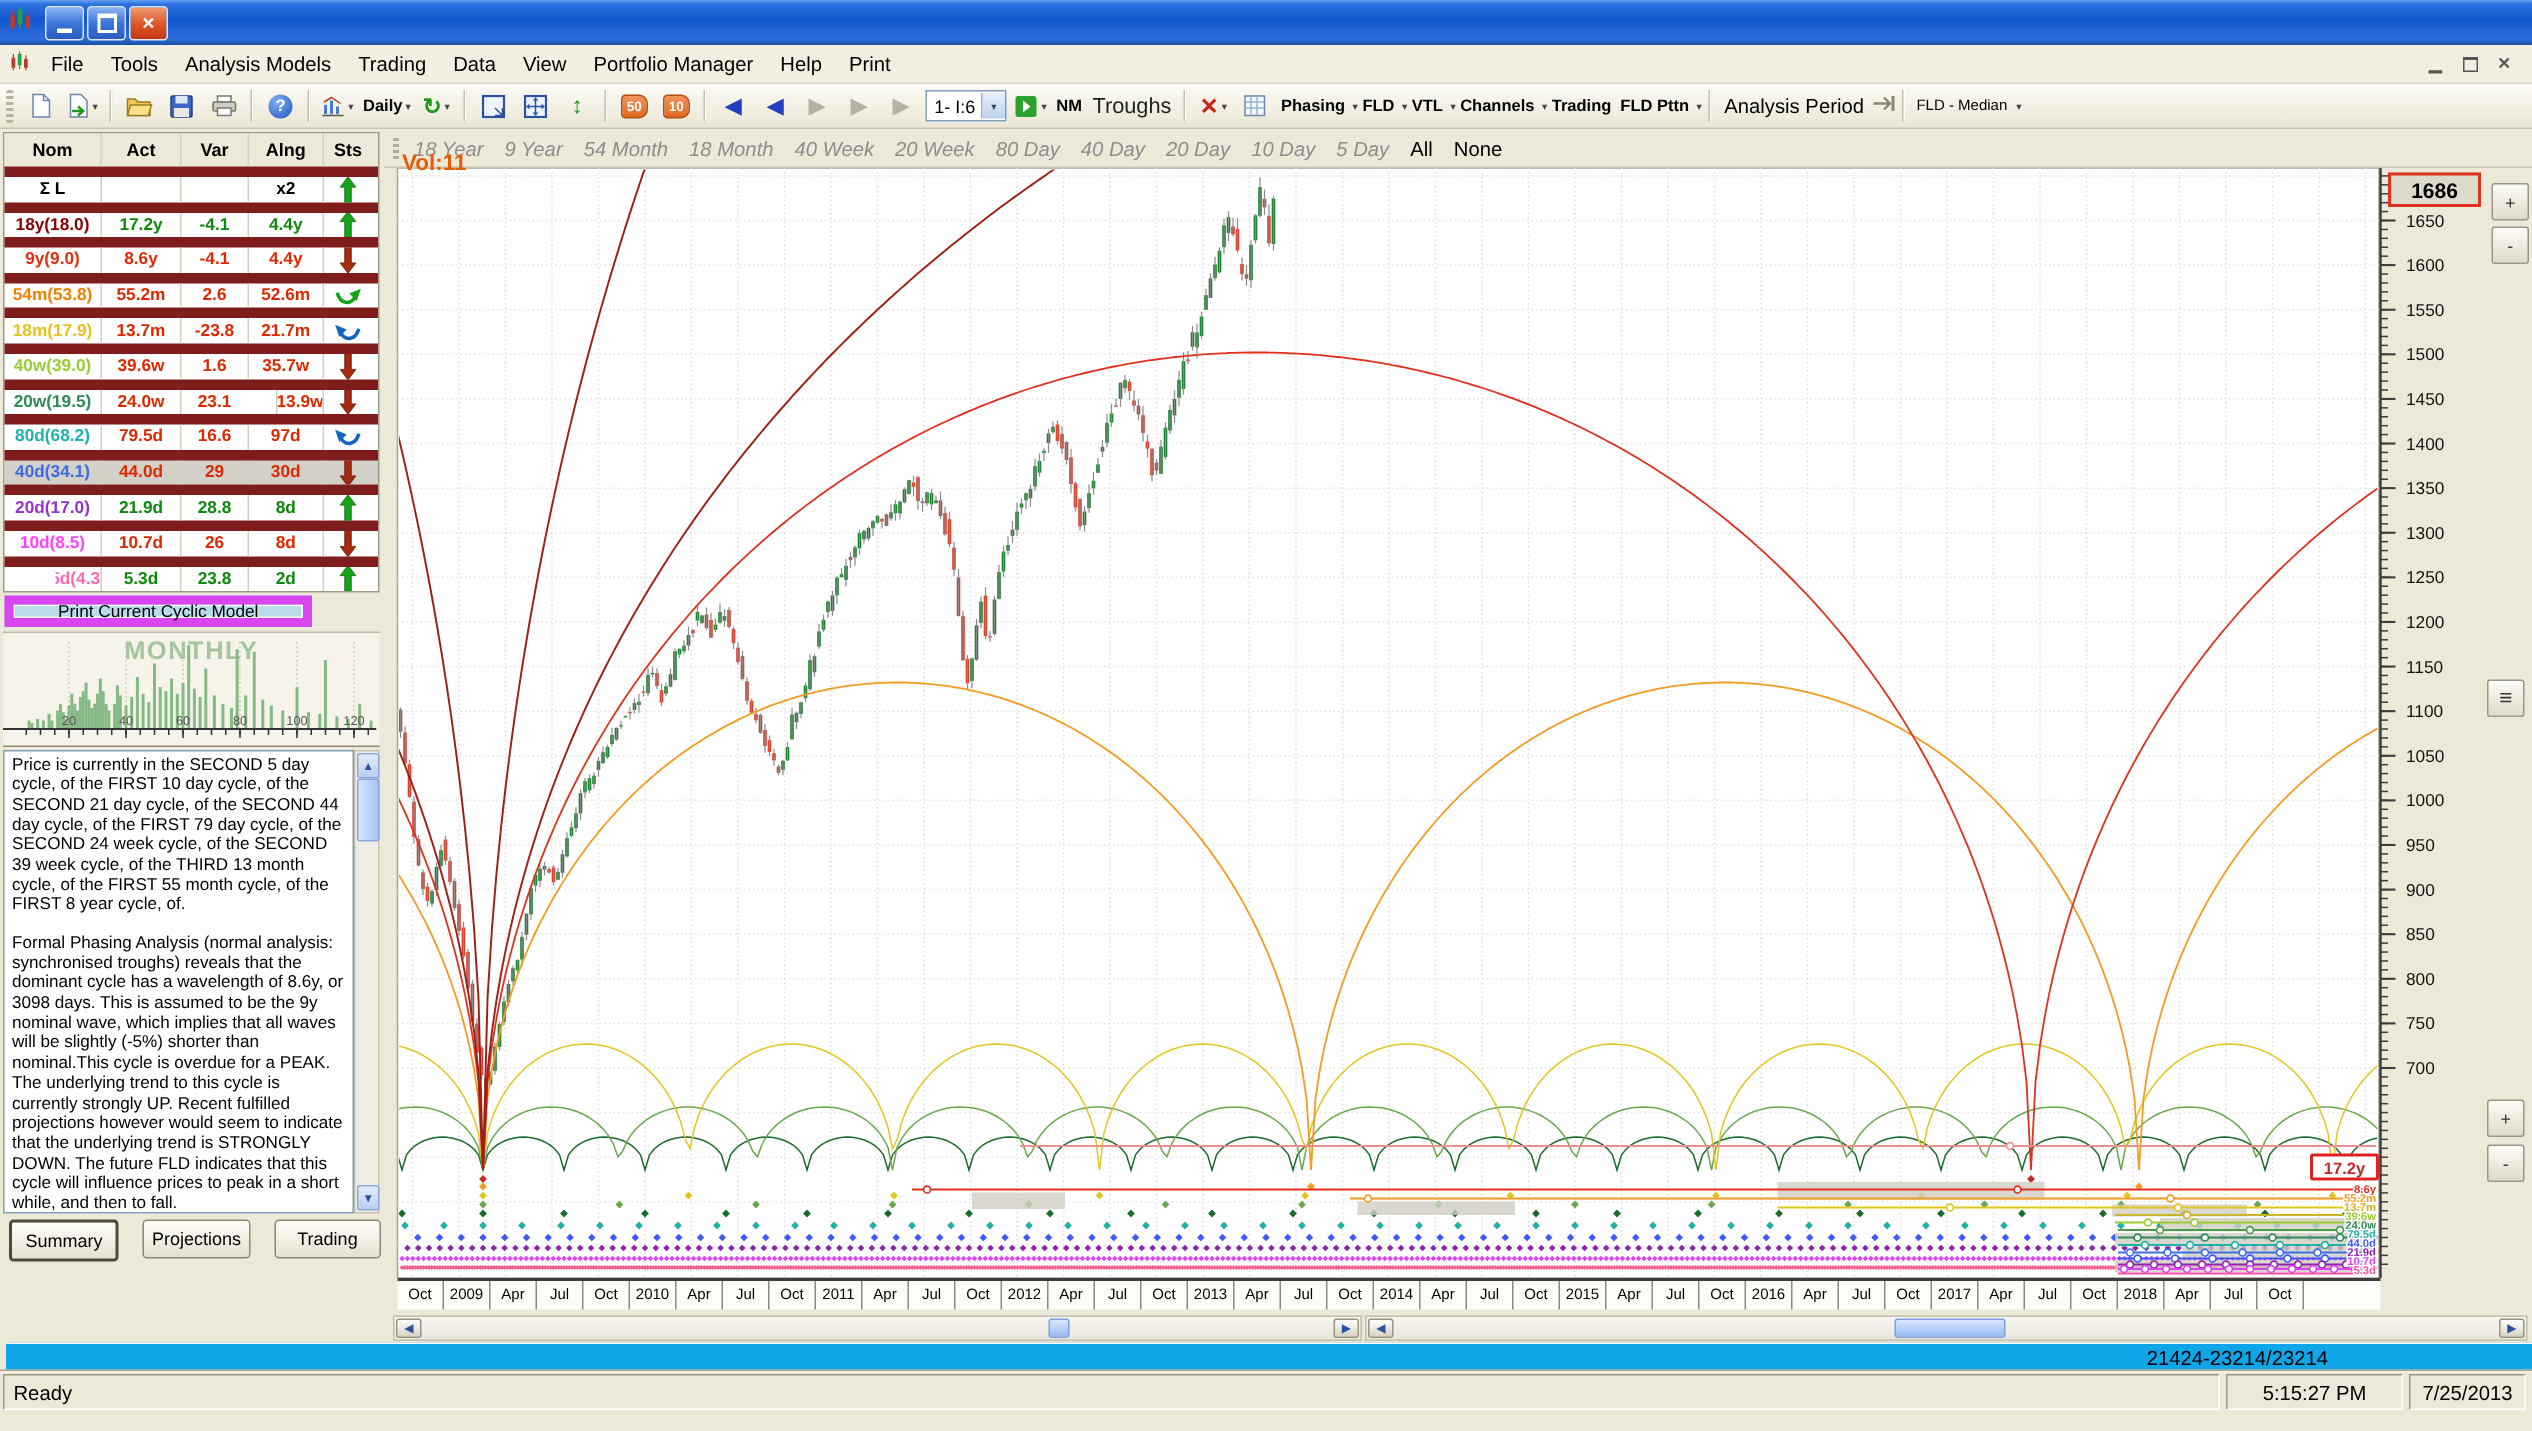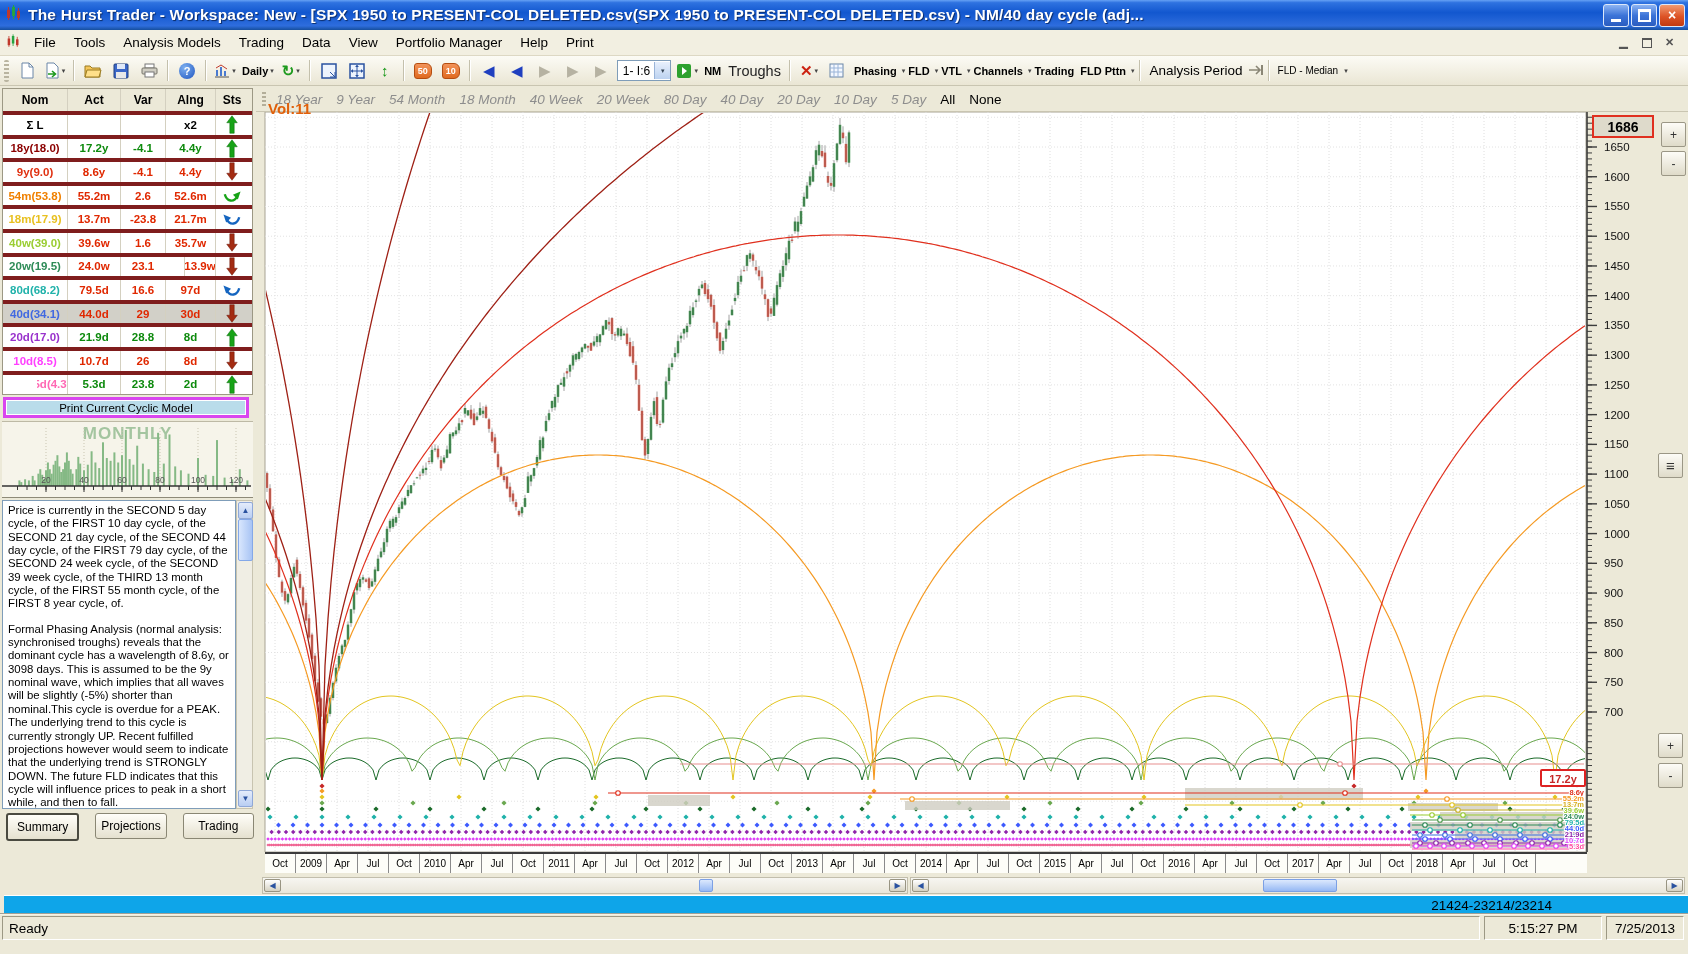--- a/index.html
+++ b/index.html
@@ -43,27 +43,27 @@
     border-left:1px solid #9ab4d8;display:flex;align-items:center;justify-content:center;font-size:7px;color:#345}
   .badge{background:linear-gradient(#f2935a,#e06a1f);color:#fff;font-weight:bold;font-size:9px;
     padding:2px 3px;border-radius:3px 6px 6px 3px;border:1px solid #b54d10}
   .nav{font-size:15px;line-height:1}
   .nav.on{color:#1f3fbf}.nav.off{color:#b6b2a2}
   .redx{color:#cc2211;font-weight:bold;font-size:15px}
   .greenglyph{color:#1e9a1e;font-weight:bold;font-size:15px}
   
   .cyc-table{position:absolute;left:2px;top:88px;width:251px;background:#fff;border:1px solid #9c9884;box-sizing:border-box}
   .trow{display:grid;grid-template-columns:64px 53px 45px 50px 33px;height:23.6px;align-items:center;
-    text-align:center;font-size:11.5px;font-weight:bold;border-top:4px solid #7f1d1d;box-sizing:border-box}
+    text-align:center;font-size:11.5px;font-weight:bold;border-top:7px solid #7f1d1d;box-sizing:border-box}
   .trow.hdr{height:22px;background:#ece9d8;border-top:none;font-size:12px}
   .trow.sel{background:#d2d0c8}
   .trow>div{border-left:1px solid #d4d0c0;height:100%;display:flex;align-items:center;justify-content:center;overflow:hidden}
   .trow>div:first-child{border-left:none}
-  .print-btn{position:absolute;left:3px;top:397px;width:246px;height:21px;background:#b9dcea;
-    border:3px solid #d946ef;box-shadow:0 0 0 1px #fff inset;font-size:11.5px;display:flex;
+  .print-btn{position:absolute;left:3px;top:397px;width:205px;height:21px;background:#b9dcea;
+    border:6px solid #d946ef;box-shadow:0 0 0 1px #fff inset;font-size:11.5px;display:flex;
     align-items:center;justify-content:center;box-sizing:border-box}
   .hist{position:absolute;left:2px;top:421px;width:251px;height:77px;background:#f6f4ea;
     border-top:1px solid #bdb9a5;border-bottom:1px solid #8e8a78;box-sizing:border-box}
   .hist-title{position:absolute;left:0;top:2px;width:100%;text-align:center;font-size:17px;font-weight:bold;
     color:#a4c5a0;letter-spacing:1px}
   .analysis{position:absolute;left:2px;top:500px;width:234px;height:309px;background:#fff;
     border:1px solid #7f9db9;padding:3px 2px 3px 5px;box-sizing:border-box;font-size:11.4px;
     line-height:1.17;overflow:hidden}
   .analysis p{margin:0 0 12px 0}
   .vscroll{position:absolute;left:236px;top:500px;width:17px;height:309px;background:#f0eee4;
@@ -124,21 +124,20 @@
   <span style="margin:0 5px 0 2px">
     <svg width="18" height="16" viewBox="0 0 18 16">
         <rect x="2" y="5" width="3" height="8" fill="#c0392b"></rect>
         <line x1="3.5" y1="2" x2="3.5" y2="15" stroke="#c0392b" stroke-width="1"></line>
         <rect x="7" y="2" width="3" height="9" fill="#27a341"></rect>
         <line x1="8.5" y1="0" x2="8.5" y2="14" stroke="#27a341" stroke-width="1"></line>
         <rect x="12" y="6" width="3" height="7" fill="#c0392b"></rect>
         <line x1="13.5" y1="3" x2="13.5" y2="15" stroke="#c0392b" stroke-width="1"></line>
       </svg>
   </span>
-  <span class="title-text">The Hurst Trader - Workspace: New - [SPX 1950 to PRESENT-COL DELETED.csv(SPX 1950 to PRESENT-COL DELETED.csv) - NM/40 day cycle (adj...</span>
   <span class="win-btn">
       <span class="glyph-min"></span>
     </span>
   <span class="win-btn">
       <span class="glyph-restore"></span>
     </span>
   <span class="win-btn close">×</span>
 </div>
 
 <div class="menubar">

